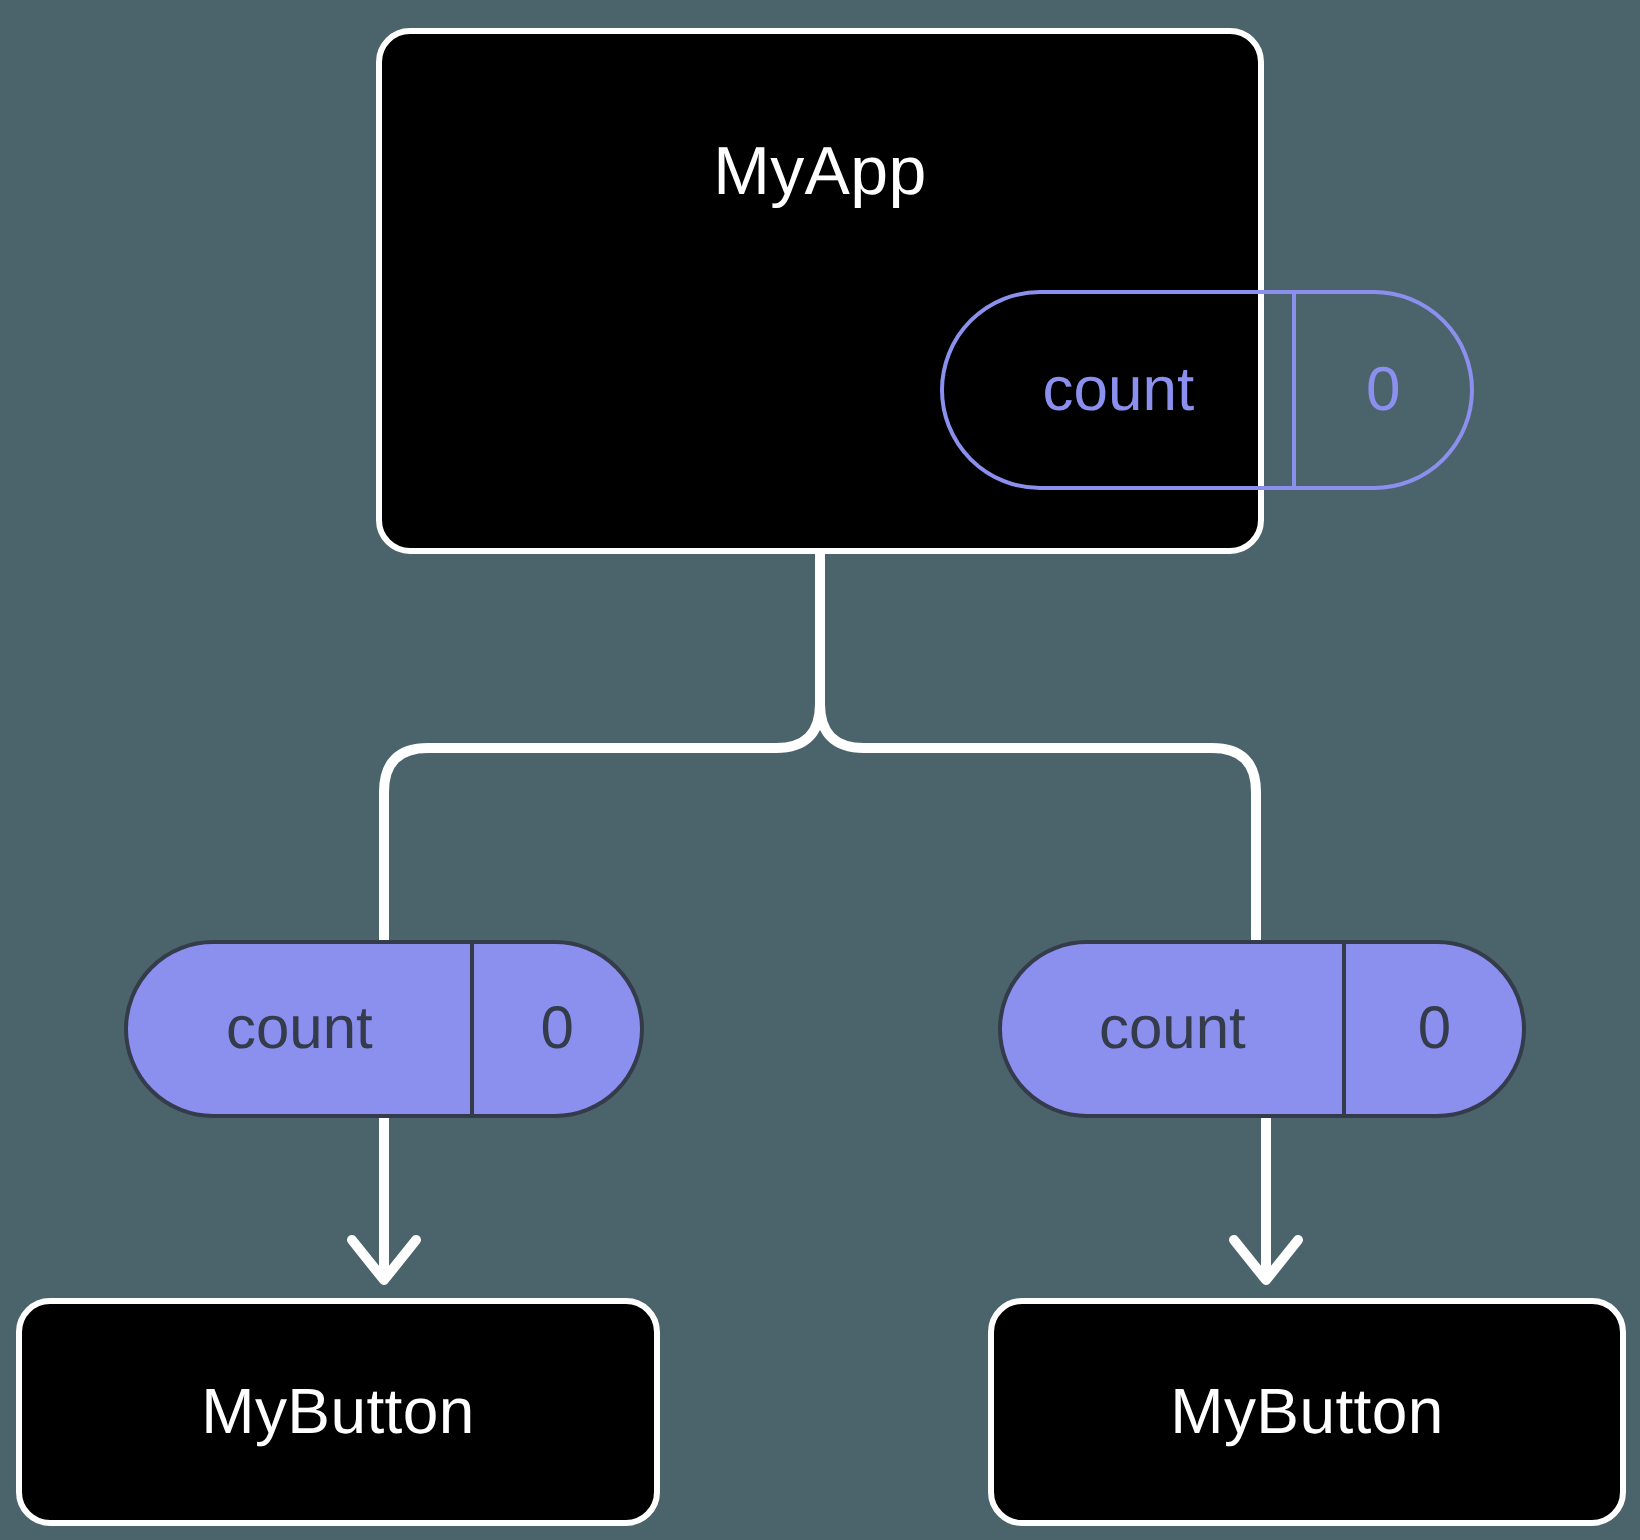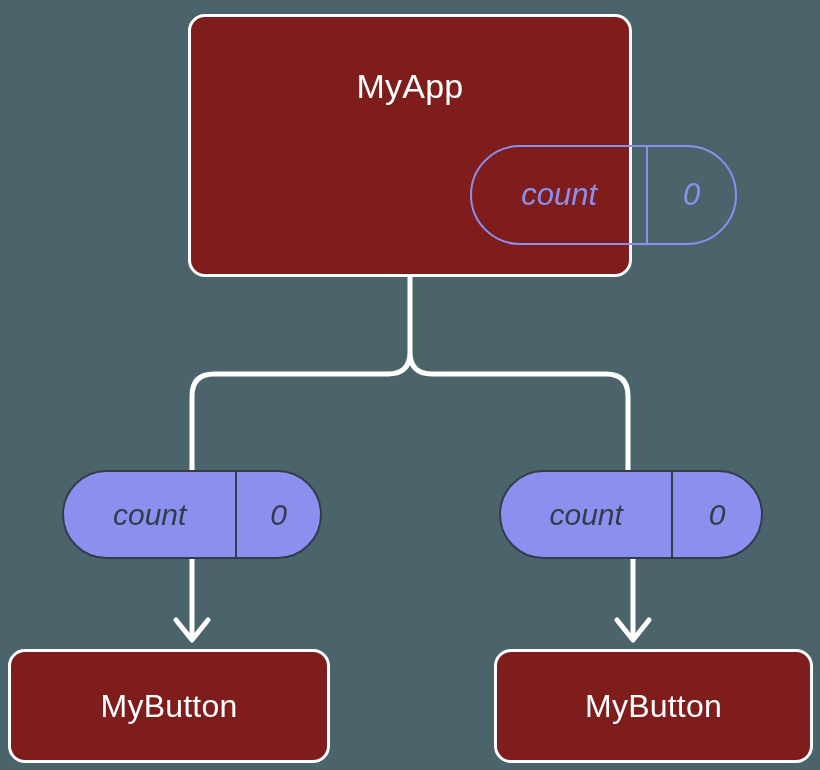--- a/index.html
+++ b/index.html
@@ -28,21 +28,21 @@
     width: 820px;
     height: 770px;
     z-index: 1;
     pointer-events: none;
   }
 
   
   .node-box {
     position: absolute;
     box-sizing: border-box;
-    background: #7f1d1d;
+    background: #000000;
     border: 3px solid #ffffff;
     border-radius: 17px;
     z-index: 2;
   }
 
   
   #node-myapp {
     left: 188px;
     top: 14px;
     width: 444px;
@@ -73,21 +73,20 @@
     overflow: hidden;
     z-index: 3;
   }
   .state-pill .pill-label,
   .state-pill .pill-value {
     display: flex;
     align-items: center;
     justify-content: center;
     white-space: nowrap;
     box-sizing: border-box;
-    font-style: italic;
   }
 
   
   .state-pill.outlined {
     border: 2px solid #8b90ef;
     background: transparent;
   }
   .state-pill.outlined .pill-label,
   .state-pill.outlined .pill-value {
     color: #8b90ef;

